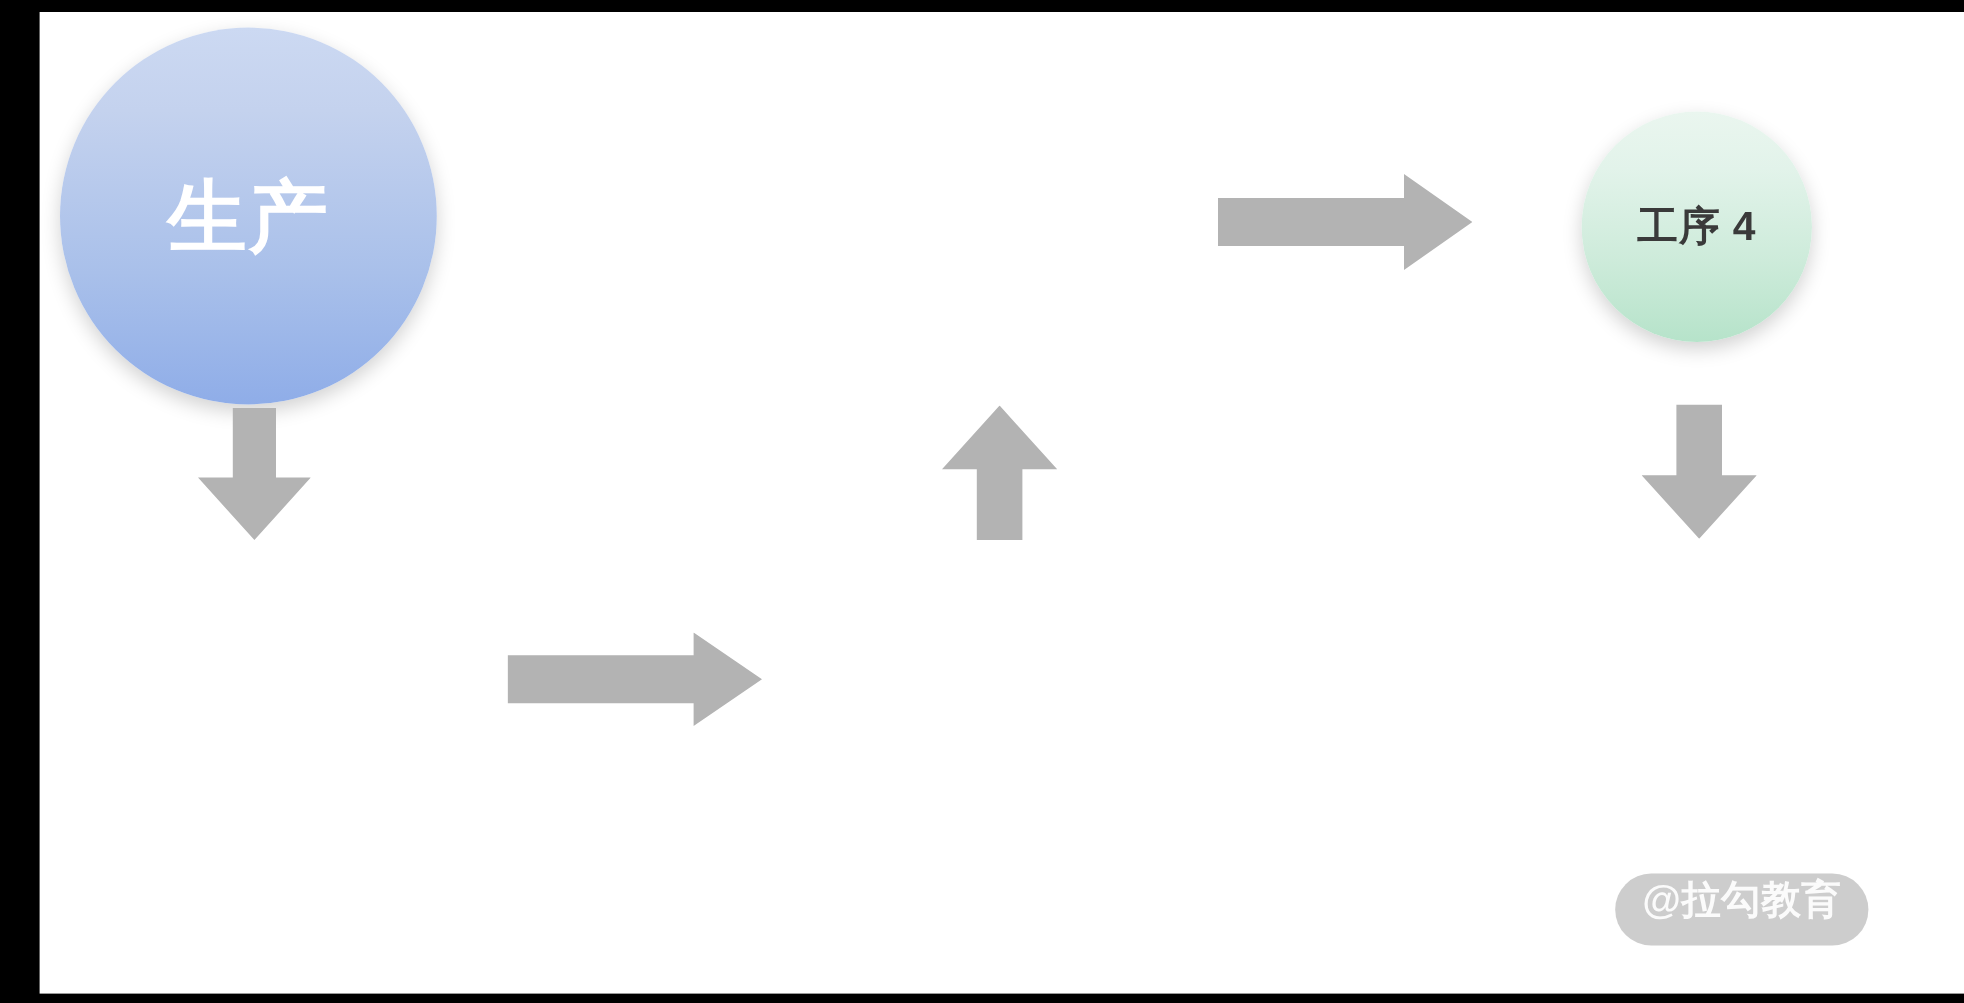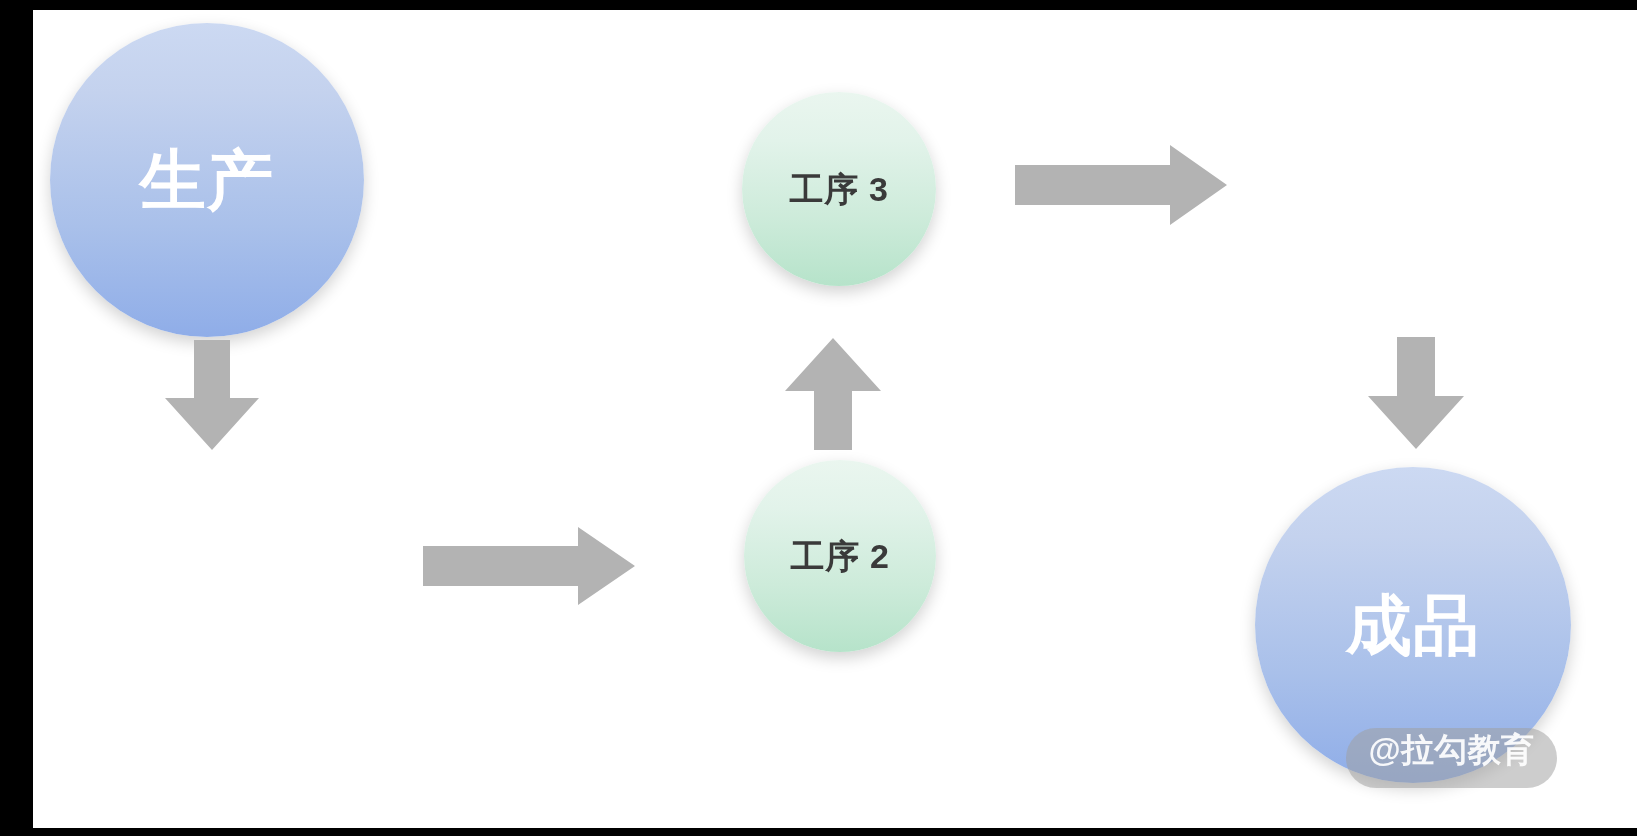--- a/index.html
+++ b/index.html
@@ -113,32 +113,26 @@
 </head>
 <body>
 
 <div id="slide">
 
   <div class="node node-blue" id="node-production">
     <span class="node-label">生产</span>
   </div>
 
 
-  <div class="node node-green" id="node-step2">
-    <span class="node-label">工序 2</span>
+
+
+  <div class="node node-green" id="node-step4">
+    <span class="node-label">工序 4</span>
   </div>
 
-  <div class="node node-green" id="node-step3">
-    <span class="node-label">工序 3</span>
-  </div>
-
-
-  <div class="node node-blue" id="node-finished">
-    <span class="node-label">成品</span>
-  </div>
 
   <div class="arrow" id="arrow-prod-to-step1">
     <svg viewBox="0 0 94 110" width="94" height="110">
       <polygon class="arrow-shape" points="29,0 65,0 65,58 94,58 47,110 0,58 29,58"></polygon>
     </svg>
   </div>
 
   <div class="arrow" id="arrow-step1-to-step2">
     <svg viewBox="0 0 212 78" width="212" height="78">
       <polygon class="arrow-shape" points="0,19 155,19 155,0 212,39 155,78 155,59 0,59"></polygon>

